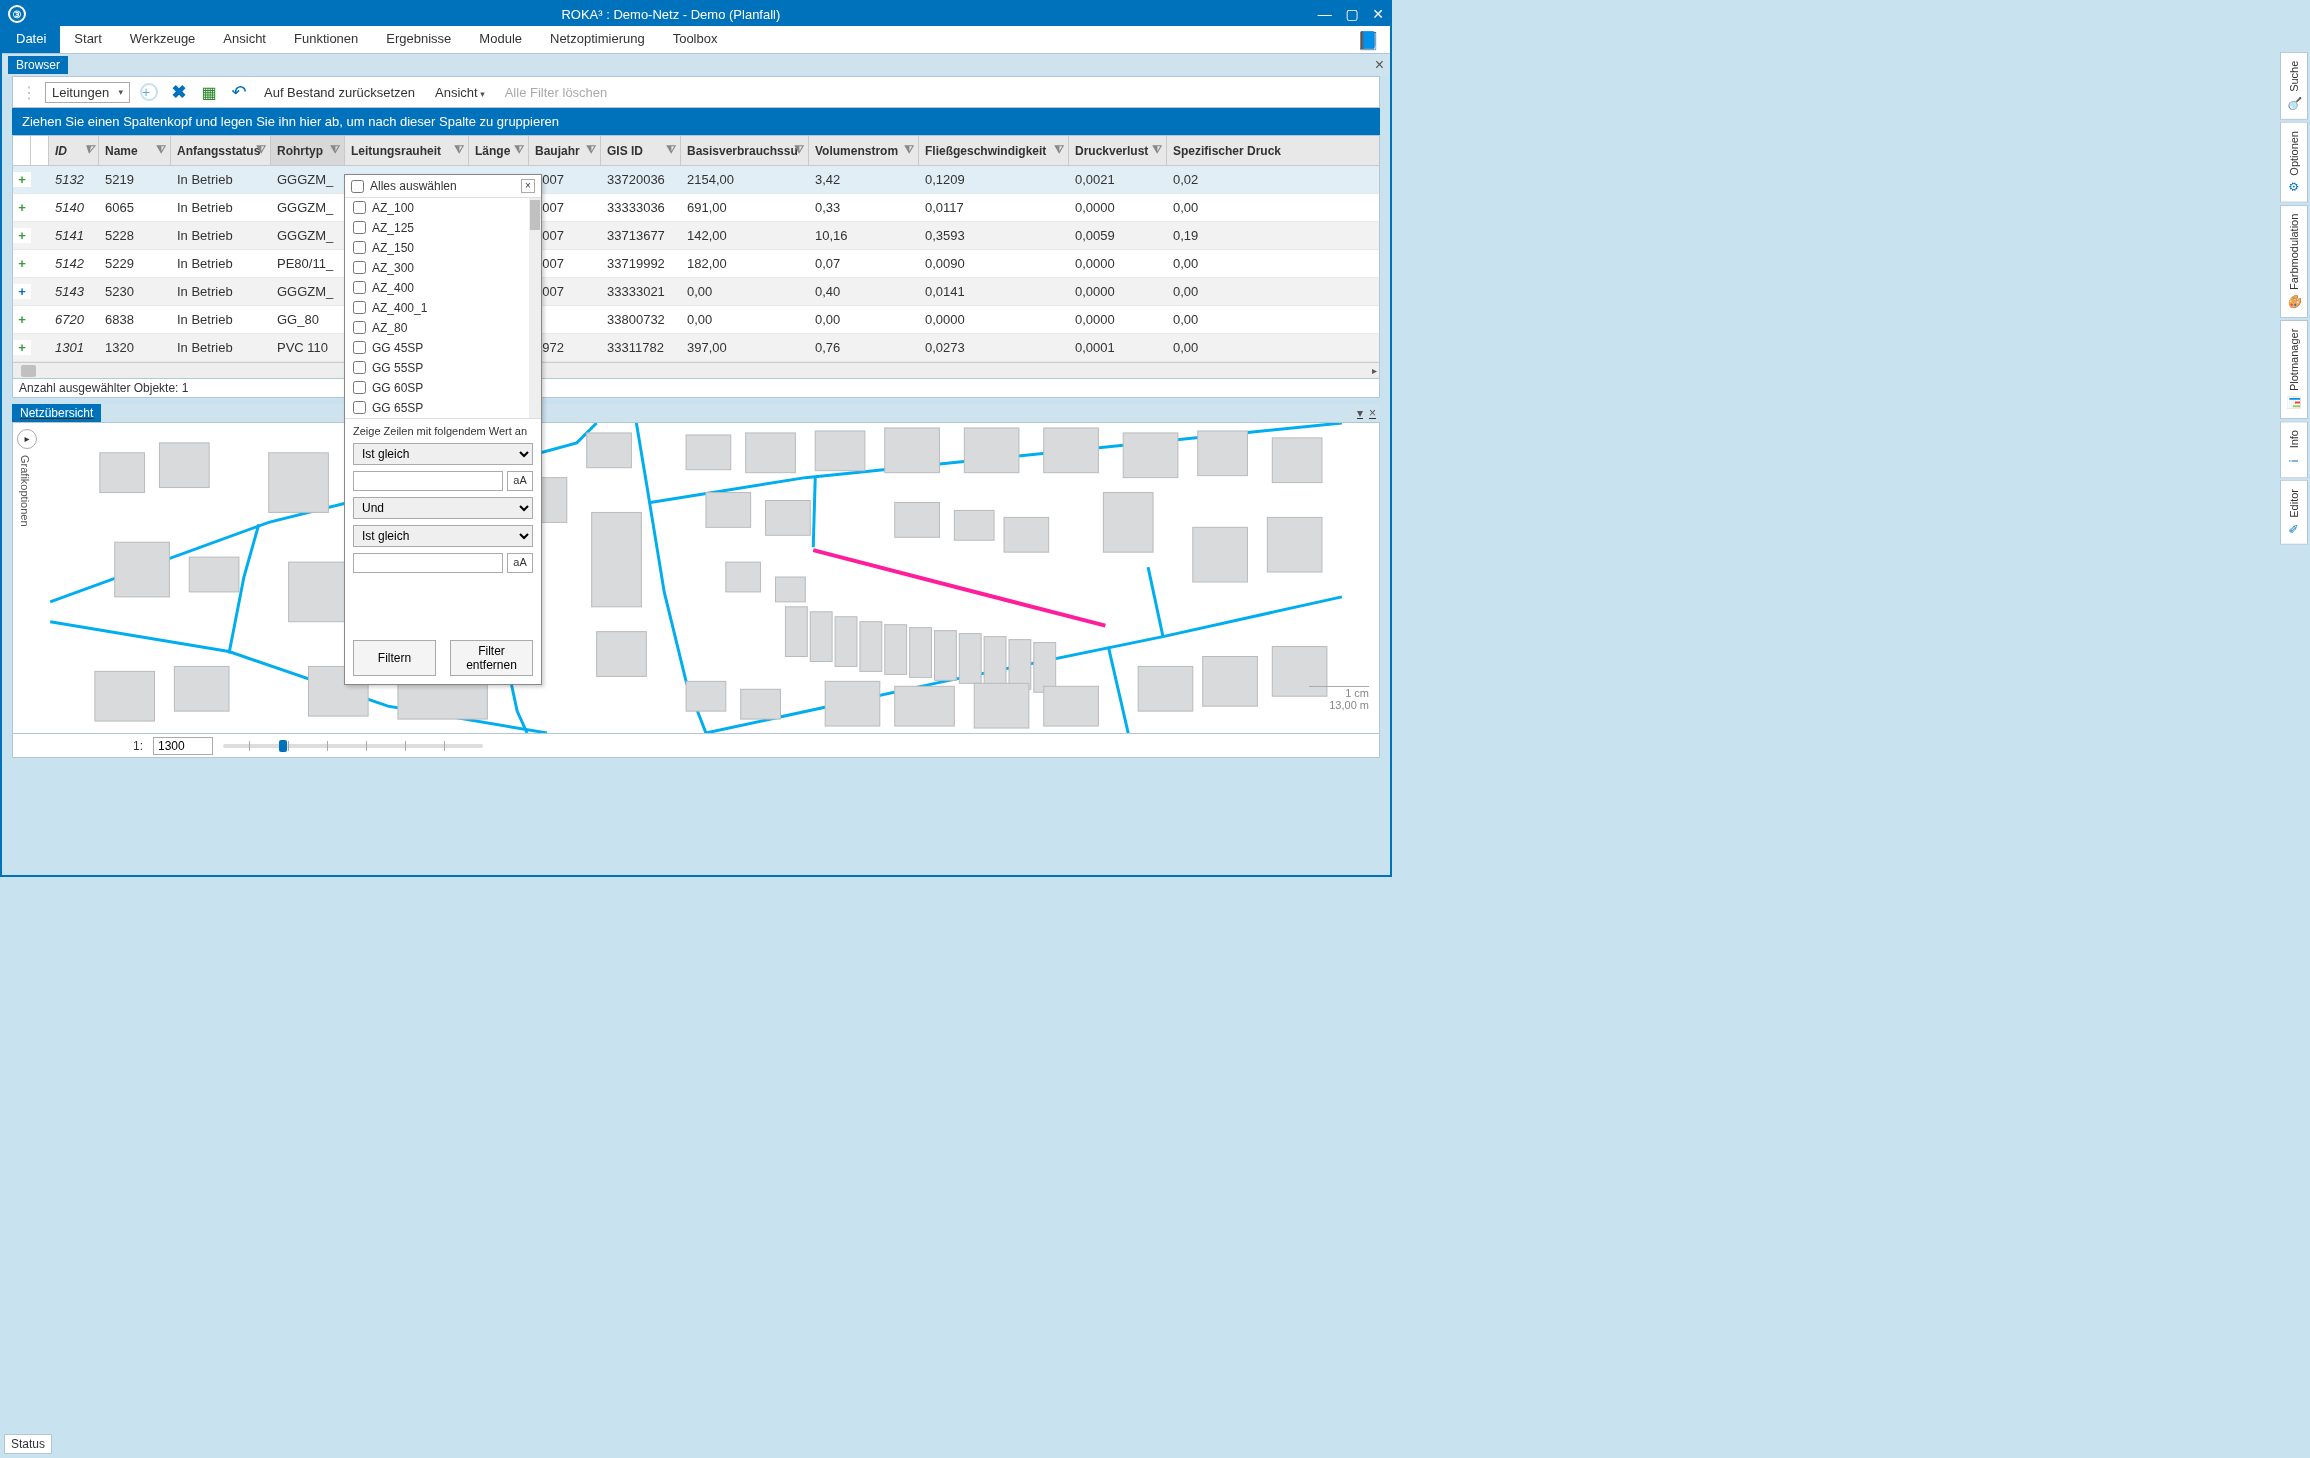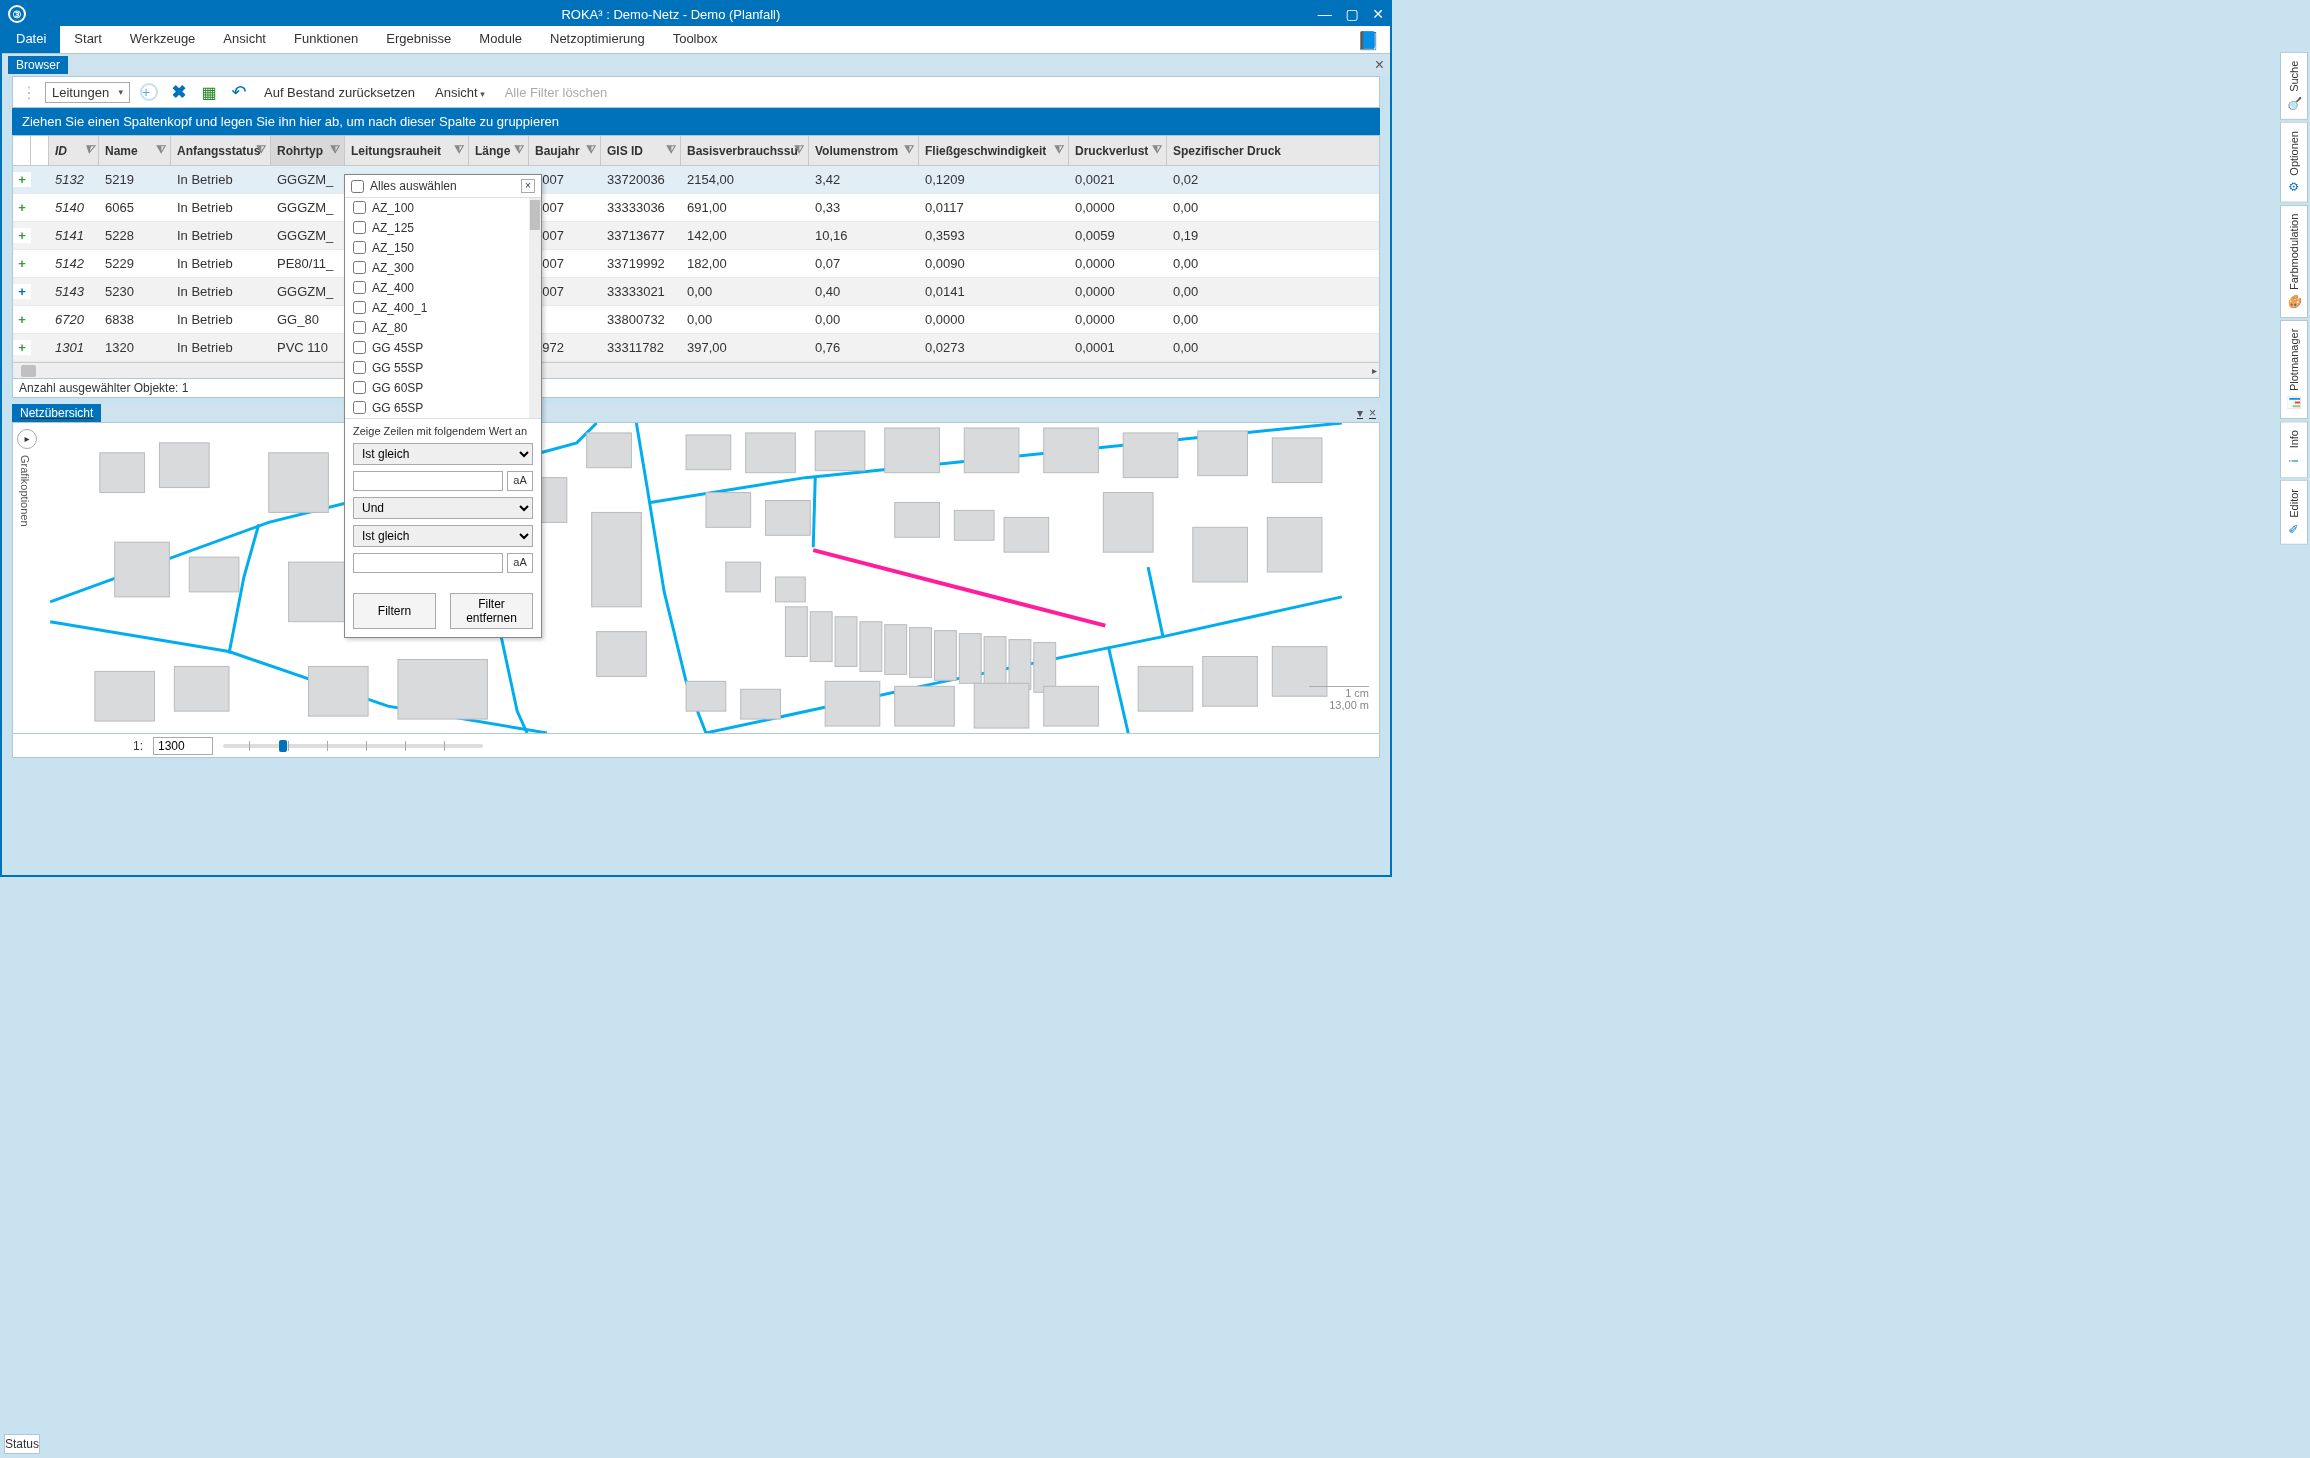--- a/index.html
+++ b/index.html
@@ -86,21 +86,21 @@
 .filterpop .hdr .x { margin-left: auto; border: 1px solid #aaa; width: 14px; height: 14px; font-size: 10px; text-align: center; line-height: 12px; cursor: pointer; }
 .filterpop .list { max-height: 248px; overflow: hidden; border-top: 1px solid #ddd; border-bottom: 1px solid #ddd; position: relative; }
 .filterpop .list .item { display: flex; align-items: flex-start; padding: 3px 8px; gap: 6px; }
 .filterpop .list .scroll { position: absolute; right: 0; top: 0; width: 12px; height: 100%; background: #eee; }
 .filterpop .list .scroll .th { position: absolute; top: 2px; left: 1px; width: 10px; height: 30px; background: #c0c0c0; }
 .filterpop .cond { padding: 6px 8px; display: flex; flex-direction: column; gap: 6px; }
 .filterpop select, .filterpop input[type=text] { width: 100%; font-size: 12px; padding: 2px 4px; border: 1px solid #aaa; }
 .filterpop .pair { display: flex; gap: 4px; }
 .filterpop .pair input { flex: 1; }
 .filterpop .pair .aa { width: 26px; border: 1px solid #aaa; text-align: center; font-size: 11px; padding: 2px 0; cursor: pointer; }
-.filterpop .btns { display: flex; gap: 14px; padding: 14px 8px 8px; }
+.filterpop .btns { display: flex; gap: 14px; padding: 14px 8px 8px; margin-top: 47px; }
 .filterpop .btns button { flex: 1; font-size: 12px; padding: 3px 4px; border: 1px solid #aaa; background: #f4f4f4; cursor: pointer; }
 
 
 .rtabs { position: absolute; right: 2px; top: 52px; width: 28px; display: flex; flex-direction: column; gap: 2px; }
 .rtabs .rtab { border: 1px solid #b0c7d6; background: #fff; writing-mode: vertical-rl; transform: rotate(180deg); font-size: 11px; padding: 8px 2px; text-align: center; cursor: pointer; display: flex; align-items: center; gap: 4px; }
 .rtabs .rtab .ic { transform: rotate(90deg); font-size: 12px; color: #0072bc; }
 
 
 .netzhdr { margin: 6px 10px 0; display: flex; align-items: center; background: #cfe3ef; font-size: 12px; text-decoration: underline; }
 .netzhdr .tab { background: #0072bc; color: #fff; padding: 2px 8px; }
@@ -112,21 +112,21 @@
 .sidebtn { position: absolute; left: 4px; top: 6px; width: 20px; height: 20px; border: 1px solid #aaa; border-radius: 50%; background: #fff; font-size: 10px; text-align: center; line-height: 18px; cursor: pointer; }
 .sidevert { position: absolute; left: 6px; top: 32px; writing-mode: vertical-rl; font-size: 11px; color: #555; }
 .scaleinfo { position: absolute; right: 10px; bottom: 22px; font-size: 11px; color: #888; text-align: right; }
 
 .mapbottom { margin: 0 10px; background: #fff; border: 1px solid #b0c7d6; border-top: none; height: 24px; display: flex; align-items: center; padding: 0 120px; gap: 10px; font-size: 12px; }
 .mapbottom input { width: 60px; font-size: 12px; padding: 1px 4px; border: 1px solid #aaa; }
 .mapbottom .slider { flex: 0 0 260px; height: 4px; background: #ddd; position: relative; border-radius: 2px; }
 .mapbottom .slider .tick { position: absolute; top: -3px; width: 1px; height: 10px; background: #aaa; }
 .mapbottom .slider .handle { position: absolute; left: 56px; top: -4px; width: 8px; height: 12px; background: #0072bc; border-radius: 2px; }
 
-.statusbar { position: absolute; left: 4px; bottom: 4px; border: 1px solid #b0c7d6; background: #fff; font-size: 12px; padding: 2px 0; }
+.statusbar { position: absolute; left: 4px; bottom: 4px; border: 1px solid #b0c7d6; background: #fff; font-size: 12px; padding: 2px 6px; }
 
 input[type=checkbox] { width: 13px; height: 13px; }
 </style>
 </head>
 <body>
 
 <div class="titlebar">
   <span class="appicon">③</span>
   <span class="title">ROKA³ : Demo-Netz - Demo (Planfall)</span>
   <span class="winbtns">

